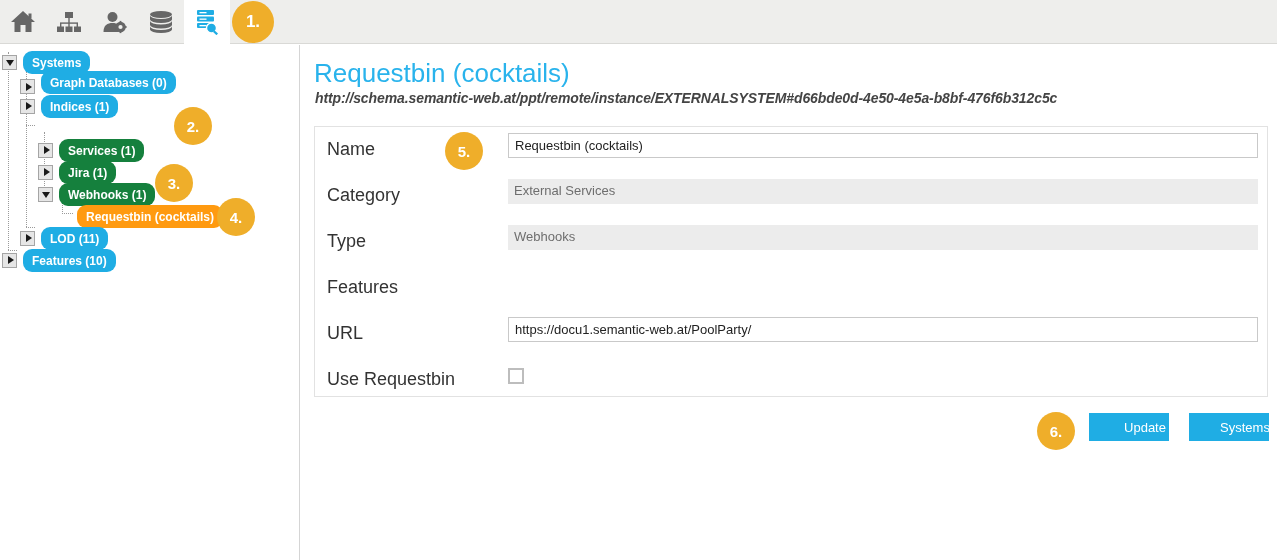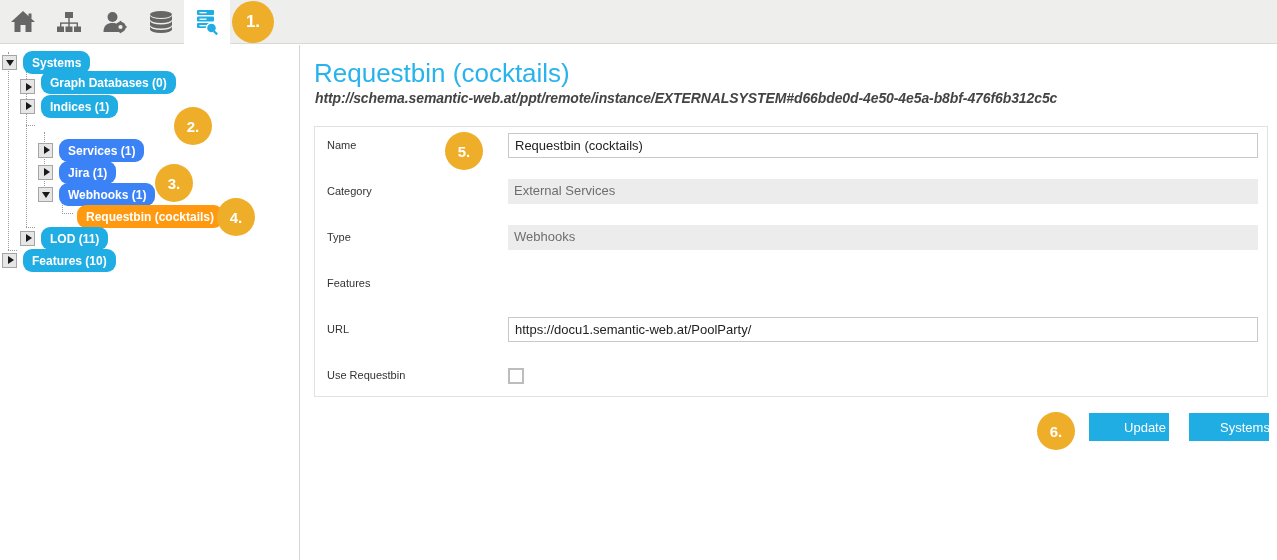--- a/index.html
+++ b/index.html
@@ -115,21 +115,21 @@
     padding: 4px 9px;
     color: #ffffff;
     font-size: 12px;
     font-weight: bold;
     margin-left: 6px;
     white-space: nowrap;
     position: relative;
     z-index: 4;
   }
   .pill.blue   { background: #1fade4; }
-  .pill.purple { background: #3b82f6; }
+  .pill.purple { background: #15803d; }
   .pill.orange { background: #ff9a10; }
 
   
   .vline {
     position: absolute;
     border-left: 1px dotted #9a9a9a;
     width: 0;
     z-index: 1;
   }
   .hline {
@@ -181,21 +181,21 @@
   .form-row {
     position: absolute;
     left: 0;
     width: 100%;
     height: 46px;
   }
   .form-label {
     position: absolute;
     left: 12px;
     top: 12px;
-    font-size: 11px;
+    font-size: 18px;
     color: #333333;
   }
   .field {
     position: absolute;
     left: 193px;
     width: 750px;
     height: 25px;
     box-sizing: border-box;
     font-size: 13px;
     padding: 0 6px;

